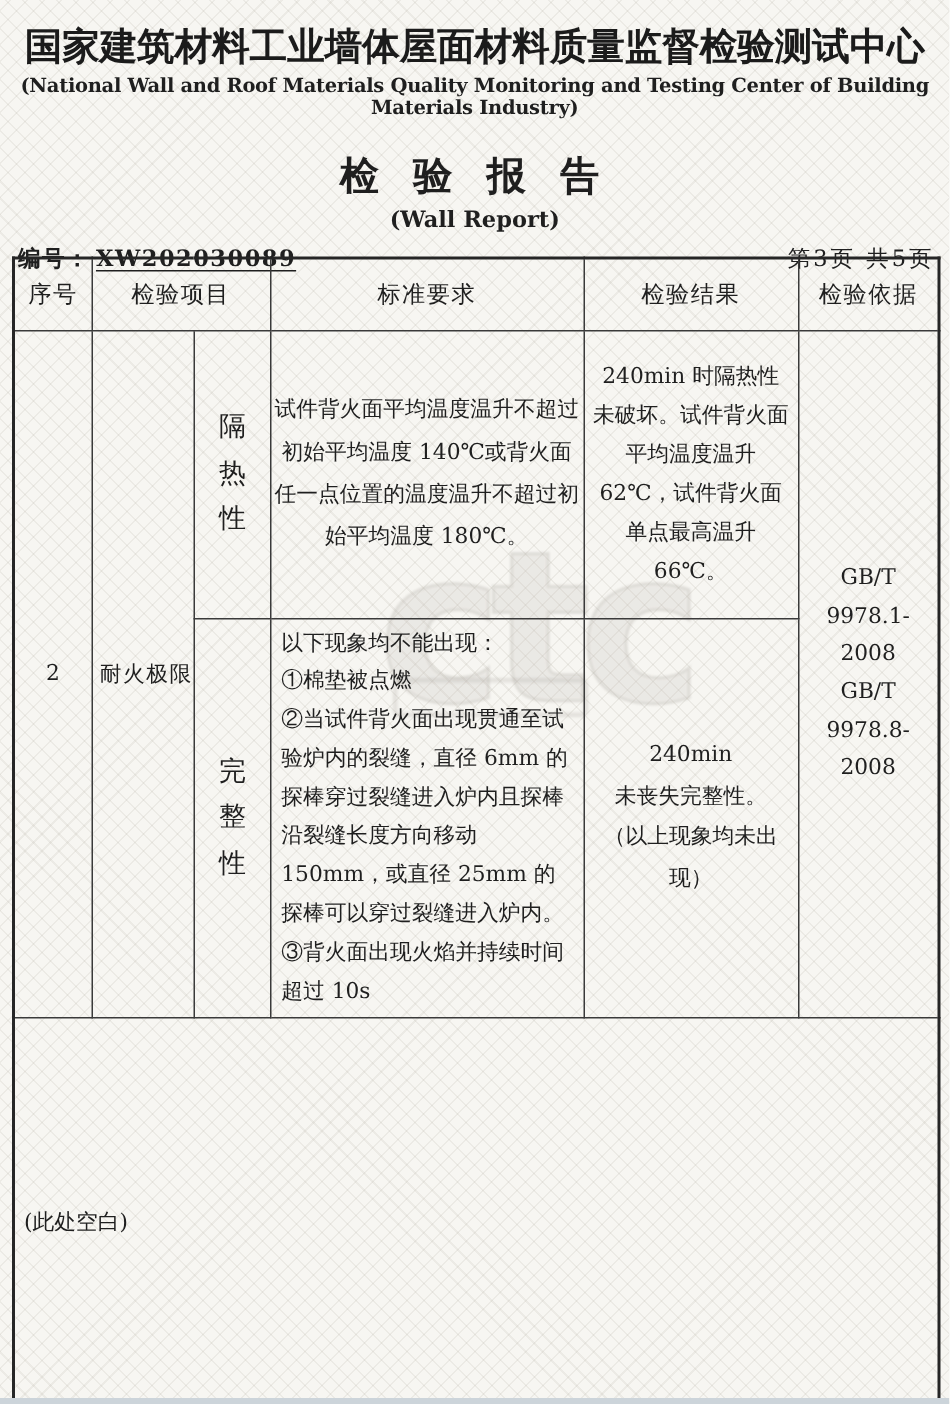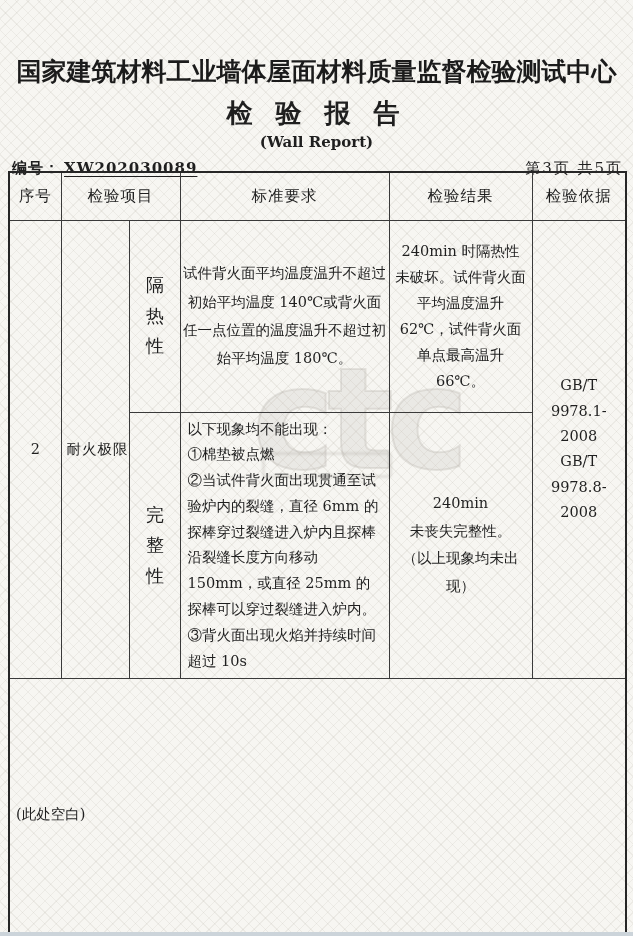--- a/index.html
+++ b/index.html
@@ -11,23 +11,23 @@
     width: 633px;
     height: 936px;
     overflow: hidden;
     background-color: #f7f6f2;
     background-image:
       repeating-linear-gradient(45deg, rgba(170,165,152,0.14) 0 1px, transparent 1px 8px),
       repeating-linear-gradient(-45deg, rgba(170,165,152,0.14) 0 1px, transparent 1px 8px);
   }
 
   .header { padding-top: 14px; text-align: center; position: relative; z-index: 2; }
-  .org-cn { font-size: 25px; font-weight: bold; letter-spacing: 0px; color: #1b1b1b; margin-top: 41px; }
+  .org-cn { font-size: 25px; font-weight: bold; letter-spacing: 0px; color: #1b1b1b; }
   .org-en { font-size: 13px; font-weight: bold; margin-top: 3px; letter-spacing: -0.2px; }
-  .title-cn { font-size: 26px; font-weight: bold; letter-spacing: 7px; margin-top: 8px; }
+  .title-cn { font-size: 26px; font-weight: bold; letter-spacing: 7px; margin-top: 20px; }
   .title-en { font-size: 15px; font-weight: bold; margin-top: 2px; }
 
   .meta-row {
     display: flex; justify-content: space-between; align-items: flex-end;
     margin-top: 8px; padding: 0 10px 0 12px; font-size: 15px;
   }
   .report-no { font-weight: bold; letter-spacing: 1px; }
   .report-no .val { text-decoration: underline; text-underline-offset: 3px; margin-left: 4px; }
   .page-indicator { font-size: 15px; letter-spacing: 2px; text-align: right; }
 
@@ -83,20 +83,21 @@
 </head>
 <body>
 
 <div class="page">
 
   <div class="watermark-ctc">ctc</div>
   <div class="watermark-box"></div>
 
   <div class="header">
     <div class="org-cn">国家建筑材料工业墙体屋面材料质量监督检验测试中心</div>
+    <div class="org-en">(National Wall and Roof Materials Quality Monitoring and Testing Center of Building Materials Industry)</div>
     <div class="title-cn">检 验 报 告</div>
     <div class="title-en">(Wall Report)</div>
     <div class="meta-row">
       <div class="report-no">
         <span>编号：</span><span class="val">XW202030089</span>
       </div>
       <div class="page-indicator">第3页 共5页</div>
     </div>
   </div>
 

